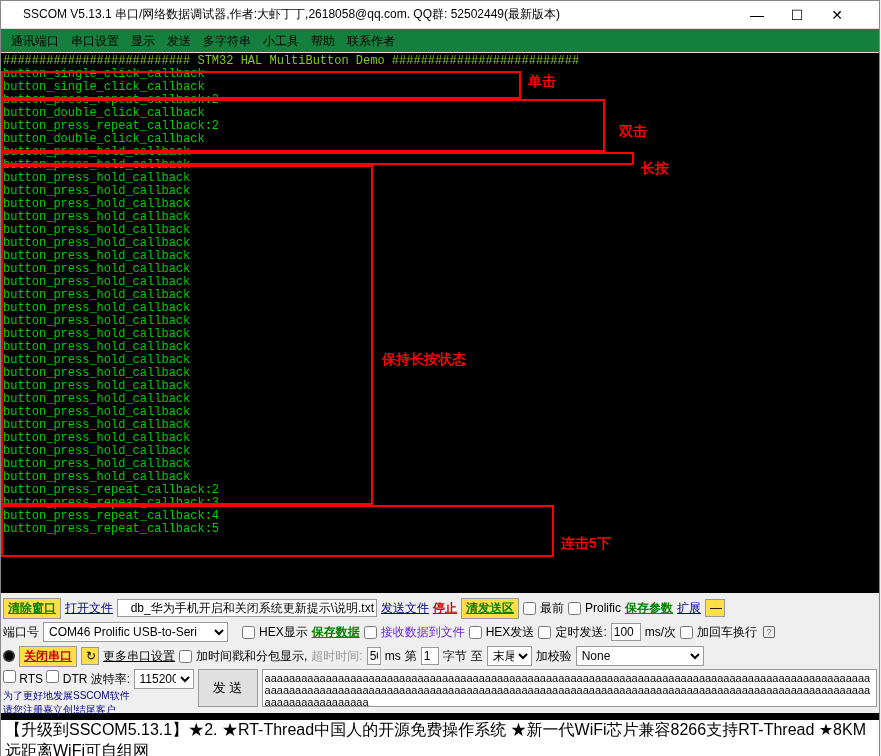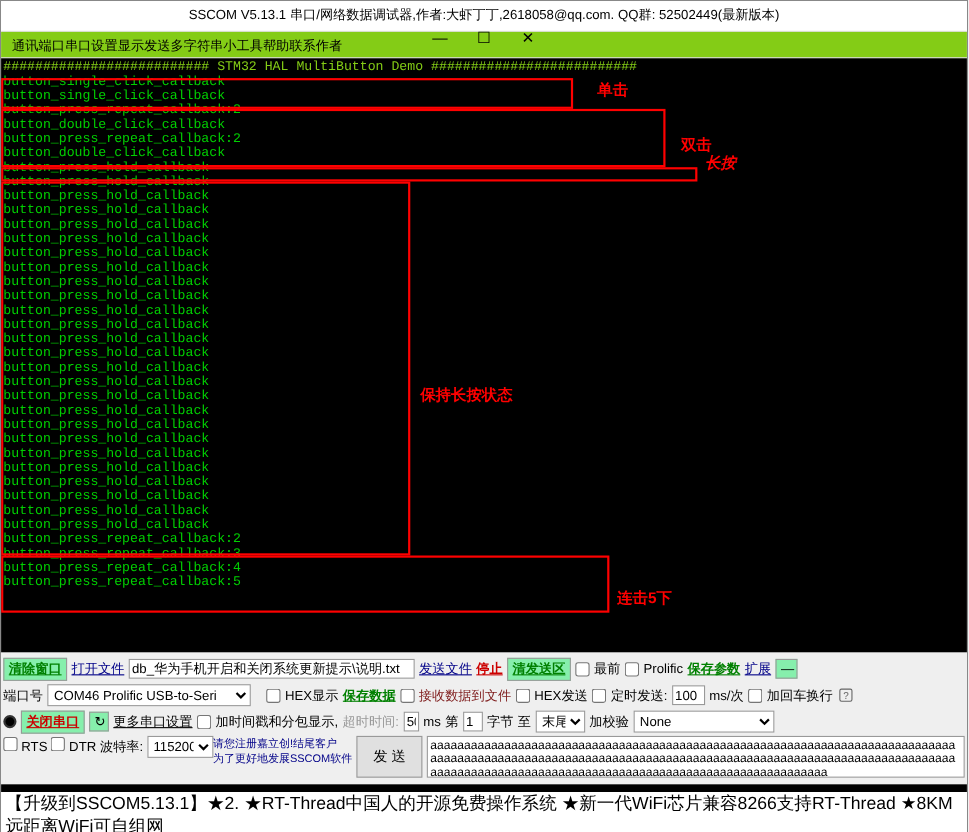--- a/index.html
+++ b/index.html
@@ -1,31 +1,31 @@
 <!DOCTYPE html>
 <html><head>
 <meta charset="utf-8">
 <style>
 * { margin: 0; padding: 0; box-sizing: border-box; }
 body { font-family: "SimSun", "Microsoft YaHei", sans-serif; font-size: 12px; background: #f0f0f0; width: 880px; }
 .window { background: #fff; border: 1px solid #888; }
-.titlebar { display: flex; align-items: center; padding: 4px 22px; background: #fff; border-bottom: 1px solid #ddd; height: 28px; flex-direction: column; }
+.titlebar { display: flex; align-items: center; padding: 4px 22px; background: #fff; border-bottom: 1px solid #ddd; height: 28px; }
 .titlebar-title { flex: 1; font-size: 12px; }
 .titlebar-btns { display: flex; gap: 0; }
 .titlebar-btn { width: 40px; height: 24px; display: flex; align-items: center; justify-content: center; font-size: 14px; cursor: pointer; }
-.menubar { display: flex; padding: 4px 10px; background: #84cc16; border-bottom: 1px solid #ddd; height: 24px; }
+.menubar { display: flex; gap: 12px; padding: 4px 10px; background: #15803d; border-bottom: 1px solid #ddd; height: 24px; }
 .menu-item { cursor: pointer; font-size: 12px; }
 .terminal { background: #000; color: #00d000; font-family: "Consolas", "Courier New", monospace; font-size: 12px; padding: 2px; height: 540px; overflow: hidden; position: relative; line-height: 13px; }
 .term-line { white-space: pre; }
 .header-line { color: #84cc16; font-weight: normal; }
 .red-box { position: absolute; border: 2px solid #f00; pointer-events: none; }
 .red-label { position: absolute; color: #f00; font-family: "SimSun", sans-serif; font-size: 14px; font-weight: bold; }
 .bottom-panel { background: #efefef; padding: 2px; font-size: 12px; }
 .row { display: flex; align-items: center; gap: 4px; margin: 2px 0; height: 22px; }
-.btn { border: 1px solid #999; background: #86efac; padding: 1px 4px; cursor: pointer; font-size: 12px; }
+.btn { border: 1px solid #999; background: #fde047; padding: 1px 4px; cursor: pointer; font-size: 12px; }
 .btn-green { color: #008000; text-decoration: underline; font-weight: bold; }
 .btn-red { color: #c00; text-decoration: underline; font-weight: bold; }
 .btn-blue { color: #008; }
 .input-text { border: 1px solid #999; padding: 1px 2px; font-size: 12px; background: #fff; }
 .checkbox { width: 13px; height: 13px; }
 .select { border: 1px solid #999; background: #fff; padding: 1px; font-size: 12px; }
 .big-input { height: 38px; flex: 1; border: 1px solid #999; background: #fff; font-size: 11px; padding: 2px; overflow: hidden; word-break: break-all; }
 .send-btn { width: 60px; height: 38px; background: #e0e0e0; border: 1px solid #999; font-size: 13px; cursor: pointer; }
 .footer { background: #fff; border-top: 7px solid #000000; padding: 0 4px; font-size: 16px; }
 .statusbar { display: flex; background: #fff; border-top: 6px solid #3b82f6; font-size: 11px; }
@@ -92,61 +92,61 @@
         <div class="term-line">button_press_hold_callback</div>
         <div class="term-line">button_press_hold_callback</div>
         <div class="term-line">button_press_hold_callback</div>
         <div class="term-line">button_press_repeat_callback:2</div>
         <div class="term-line">button_press_repeat_callback:3</div>
         <div class="term-line">button_press_repeat_callback:4</div>
         <div class="term-line">button_press_repeat_callback:5</div>
       </div>
 
     <div class="red-box" style="top:18px; left:0; width:520px; height:28px;"></div>
-    <div class="red-label" style="top:22px; left:527px;margin-left:15px;">单击</div>
+    <div class="red-label" style="top:22px; left:527px;">单击</div>
 
     <div class="red-box" style="top:46px; left:0; width:604px; height:53px;"></div>
     <div class="red-label" style="top:72px; left:618px;">双击</div>
 
     <div class="red-box" style="top:99px; left:0; width:633px; height:13px;"></div>
-    <div class="red-label" style="top:89px; left:640px;font-style:italic;">长按</div>
+    <div class="red-label" style="top:109px; left:640px;">长按</div>
 
     <div class="red-box" style="top:112px; left:0; width:372px; height:340px;"></div>
     <div class="red-label" style="top:300px; left:381px;">保持长按状态</div>
 
     <div class="red-box" style="top:452px; left:0; width:553px; height:52px;"></div>
     <div class="red-label" style="top:484px; left:560px;">连击5下</div>
   </div>
 
   <div class="bottom-panel">
     <div class="row">
       <button class="btn btn-green">清除窗口</button>
       <span class="btn-blue" style="text-decoration:underline; cursor:pointer;">打开文件</span>
-      <input class="input-text" style="width: 260px;" value="db_华为手机开启和关闭系统更新提示\说明.txt">
+      <input class="input-text" style="width: 260px; text-align: right;" value="db_华为手机开启和关闭系统更新提示\说明.txt">
       <span class="btn-blue" style="text-decoration:underline; cursor:pointer;">发送文件</span>
       <span class="btn-red" style="cursor:pointer;">停止</span>
       <button class="btn btn-green">清发送区</button>
       <input type="checkbox" class="checkbox" style="">
       <span>最前</span>
       <input type="checkbox" class="checkbox" style="">
       <span>Prolific</span>
       <span class="btn-green" style="cursor:pointer;">保存参数</span>
       <span class="btn-blue" style="text-decoration:underline; cursor:pointer;">扩展</span>
       <button class="btn" style="width:20px;">—</button>
     </div>
 
     <div class="row">
       <span>端口号</span>
       <select class="select" style="width:185px;"><option>COM46 Prolific USB-to-Seri</option></select>
       <span style="width:6px;"></span>
       <input type="checkbox" class="checkbox" style="">
       <span>HEX显示</span>
       <span class="btn-green" style="cursor:pointer;">保存数据</span>
       <input type="checkbox" class="checkbox" style="">
-      <span style="color:#7f1d1d;">接收数据到文件</span>
+      <span style="color:#6d28d9;">接收数据到文件</span>
       <input type="checkbox" class="checkbox" style="">
       <span>HEX发送</span>
       <input type="checkbox" class="checkbox" style="">
       <span>定时发送:</span>
       <input class="input-text" style="width: 30px;" value="100">
       <span>ms/次</span>
       <input type="checkbox" class="checkbox" style="">
       <span>加回车换行</span>
       <span class="q-icon">?</span>
     </div>
@@ -164,32 +164,32 @@
       <span>第</span>
       <input class="input-text" style="width: 18px;" value="1">
       <span>字节</span>
       <span>至</span>
       <select class="select" style="width:45px;"><option>末尾</option></select>
       <span>加校验</span>
       <select class="select" style="width:128px;"><option>None</option></select>
     </div>
 
     <div class="row" style="height:40px; align-items:stretch;">
-      <div style="display:flex; flex-direction:row; justify-content:space-between;">
+      <div style="display:flex; flex-direction:column; justify-content:space-between;">
         <div>
           <input type="checkbox" class="checkbox" style="">
           <span>RTS</span>
           <input type="checkbox" class="checkbox" style="">
           <span>DTR</span>
           <span>波特率:</span>
           <select class="select" style="width:60px;"><option>115200</option></select>
         </div>
         <div style="font-size:10px; color:#008;">
+          <div>为了更好地发展SSCOM软件</div>
           <div>请您注册嘉立创!结尾客户</div>
-          <div>为了更好地发展SSCOM软件</div>
         </div>
       </div>
       <button class="send-btn">发 送</button>
       <div class="big-input">aaaaaaaaaaaaaaaaaaaaaaaaaaaaaaaaaaaaaaaaaaaaaaaaaaaaaaaaaaaaaaaaaaaaaaaaaaaaaaaaaaaaaaaaaaaaaaaaaaaaaaaaaaaaaaaaaaaaaaaaaaaaaaaaaaaaaaaaaaaaaaaaaaaaaaaaaaaaaaaaaaaaaaaaaaaaaaaaaaaaaaaaaaaaaaaaaaaaaaaaaaaaaaaaaaaaaaa</div>
     </div>
   </div>
 
   <div class="footer">
     <span>【升级到SSCOM5.13.1】★2. ★RT-Thread中国人的开源免费操作系统 ★新一代WiFi芯片兼容8266支持RT-Thread ★8KM远距离WiFi可自组网</span>
   </div>

